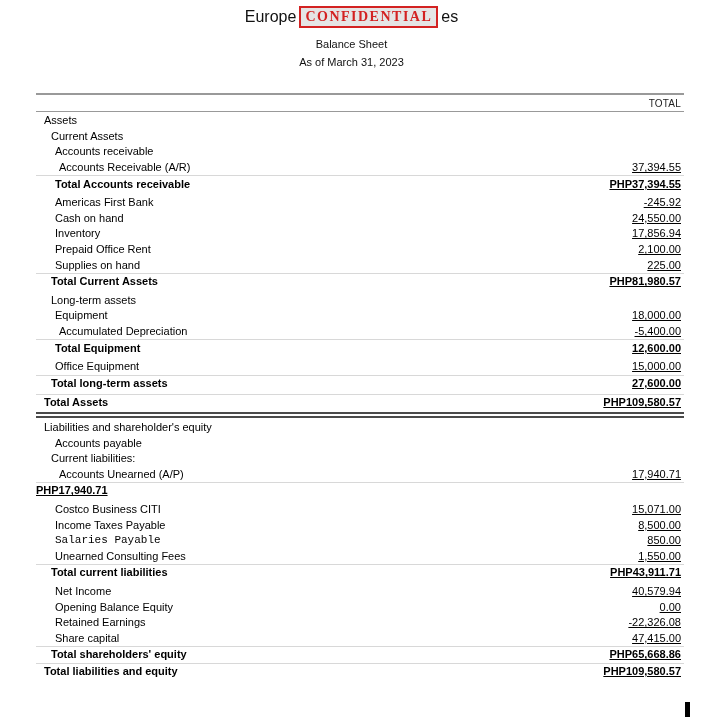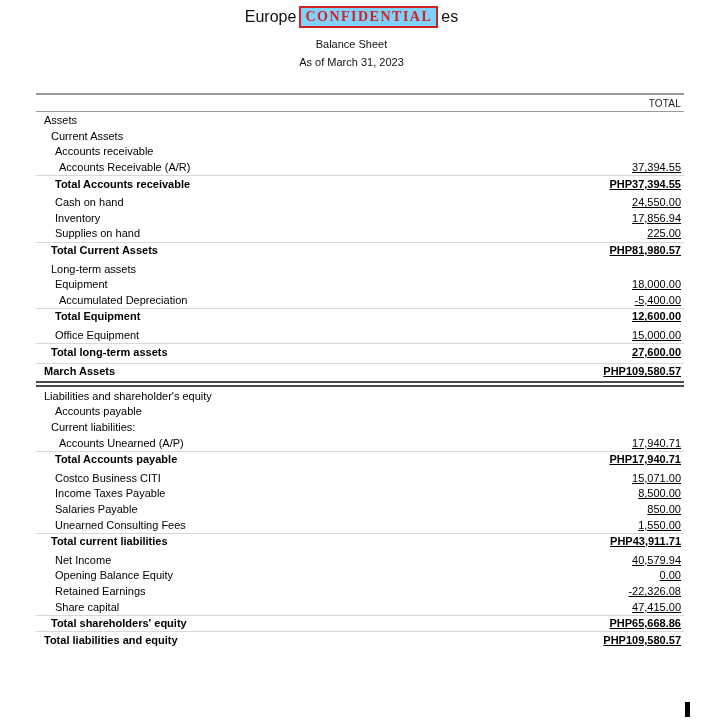--- a/index.html
+++ b/index.html
@@ -28,21 +28,21 @@
   .stamp {
     display: inline-block;
     font-family: "Liberation Serif", serif;
     font-weight: bold;
     font-size: 14px;
     letter-spacing: 1.5px;
     color: var(--stamp-red, #d32222);
     border: 2px solid var(--stamp-red, #d32222);
     padding: 1px 4px 2px 4px;
     line-height: 15px;
-    background: #7dd3fc;
+    background: #e5e5e5;
   }
   .subtitle {
     margin-top: 8px;
     text-align: center;
     font-size: 11px;
     color: #111;
   }
   .report-date {
     margin-top: 6px;
     text-align: center;
@@ -141,28 +141,36 @@
         </div>
         <div class="row">
           <span class="lbl" style="padding-left: 23px;">Accounts Receivable (A/R)</span>
           <span class="val">37,394.55</span>
         </div>
         <div class="row total gap">
           <span class="lbl" style="padding-left: 19px;">Total Accounts receivable</span>
           <span class="val">PHP37,394.55</span>
         </div>
         <div class="row">
+          <span class="lbl" style="padding-left: 19px;">Americas First Bank</span>
+          <span class="val">-245.92</span>
+        </div>
+        <div class="row">
           <span class="lbl" style="padding-left: 19px;">Cash on hand</span>
           <span class="val">24,550.00</span>
         </div>
         <div class="row">
           <span class="lbl" style="padding-left: 19px;">Inventory</span>
           <span class="val">17,856.94</span>
         </div>
         <div class="row">
+          <span class="lbl" style="padding-left: 19px;">Prepaid Office Rent</span>
+          <span class="val">2,100.00</span>
+        </div>
+        <div class="row">
           <span class="lbl" style="padding-left: 19px;">Supplies on hand</span>
           <span class="val">225.00</span>
         </div>
         <div class="row total gap">
           <span class="lbl" style="padding-left: 15px;">Total Current Assets</span>
           <span class="val">PHP81,980.57</span>
         </div>
         <div class="row">
           <span class="lbl" style="padding-left: 15px;">Long-term assets</span>
           <span class="val"></span>
@@ -181,54 +189,53 @@
         </div>
         <div class="row">
           <span class="lbl" style="padding-left: 19px;">Office Equipment</span>
           <span class="val">15,000.00</span>
         </div>
         <div class="row total gap">
           <span class="lbl" style="padding-left: 15px;">Total long-term assets</span>
           <span class="val">27,600.00</span>
         </div>
         <div class="row total">
-          <span class="lbl" style="padding-left: 8px;">March Assets</span>
+          <span class="lbl" style="padding-left: 8px;">Total Assets</span>
           <span class="val">PHP109,580.57</span>
         </div>
         <div class="dblrule"></div>
         <div class="row">
           <span class="lbl" style="padding-left: 8px;">Liabilities and shareholder's equity</span>
           <span class="val"></span>
         </div>
         <div class="row">
           <span class="lbl" style="padding-left: 19px;">Accounts payable</span>
           <span class="val"></span>
         </div>
         <div class="row">
           <span class="lbl" style="padding-left: 15px;">Current liabilities:</span>
           <span class="val"></span>
         </div>
         <div class="row">
           <span class="lbl" style="padding-left: 23px;">Accounts Unearned (A/P)</span>
           <span class="val">17,940.71</span>
         </div>
         <div class="row total gap">
-          <span class="lbl" style="padding-left: 19px;">Total Accounts payable</span>
           <span class="val">PHP17,940.71</span>
         </div>
         <div class="row">
           <span class="lbl" style="padding-left: 19px;">Costco Business CITI</span>
           <span class="val">15,071.00</span>
         </div>
         <div class="row">
           <span class="lbl" style="padding-left: 19px;">Income Taxes Payable</span>
           <span class="val">8,500.00</span>
         </div>
         <div class="row">
-          <span class="lbl" style="padding-left: 19px;">Salaries Payable</span>
+          <span class="lbl" style="padding-left: 19px; font-family: Liberation Mono, monospace;">Salaries Payable</span>
           <span class="val">850.00</span>
         </div>
         <div class="row">
           <span class="lbl" style="padding-left: 19px;">Unearned Consulting Fees</span>
           <span class="val">1,550.00</span>
         </div>
         <div class="row total gap">
           <span class="lbl" style="padding-left: 15px;">Total current liabilities</span>
           <span class="val">PHP43,911.71</span>
         </div>

